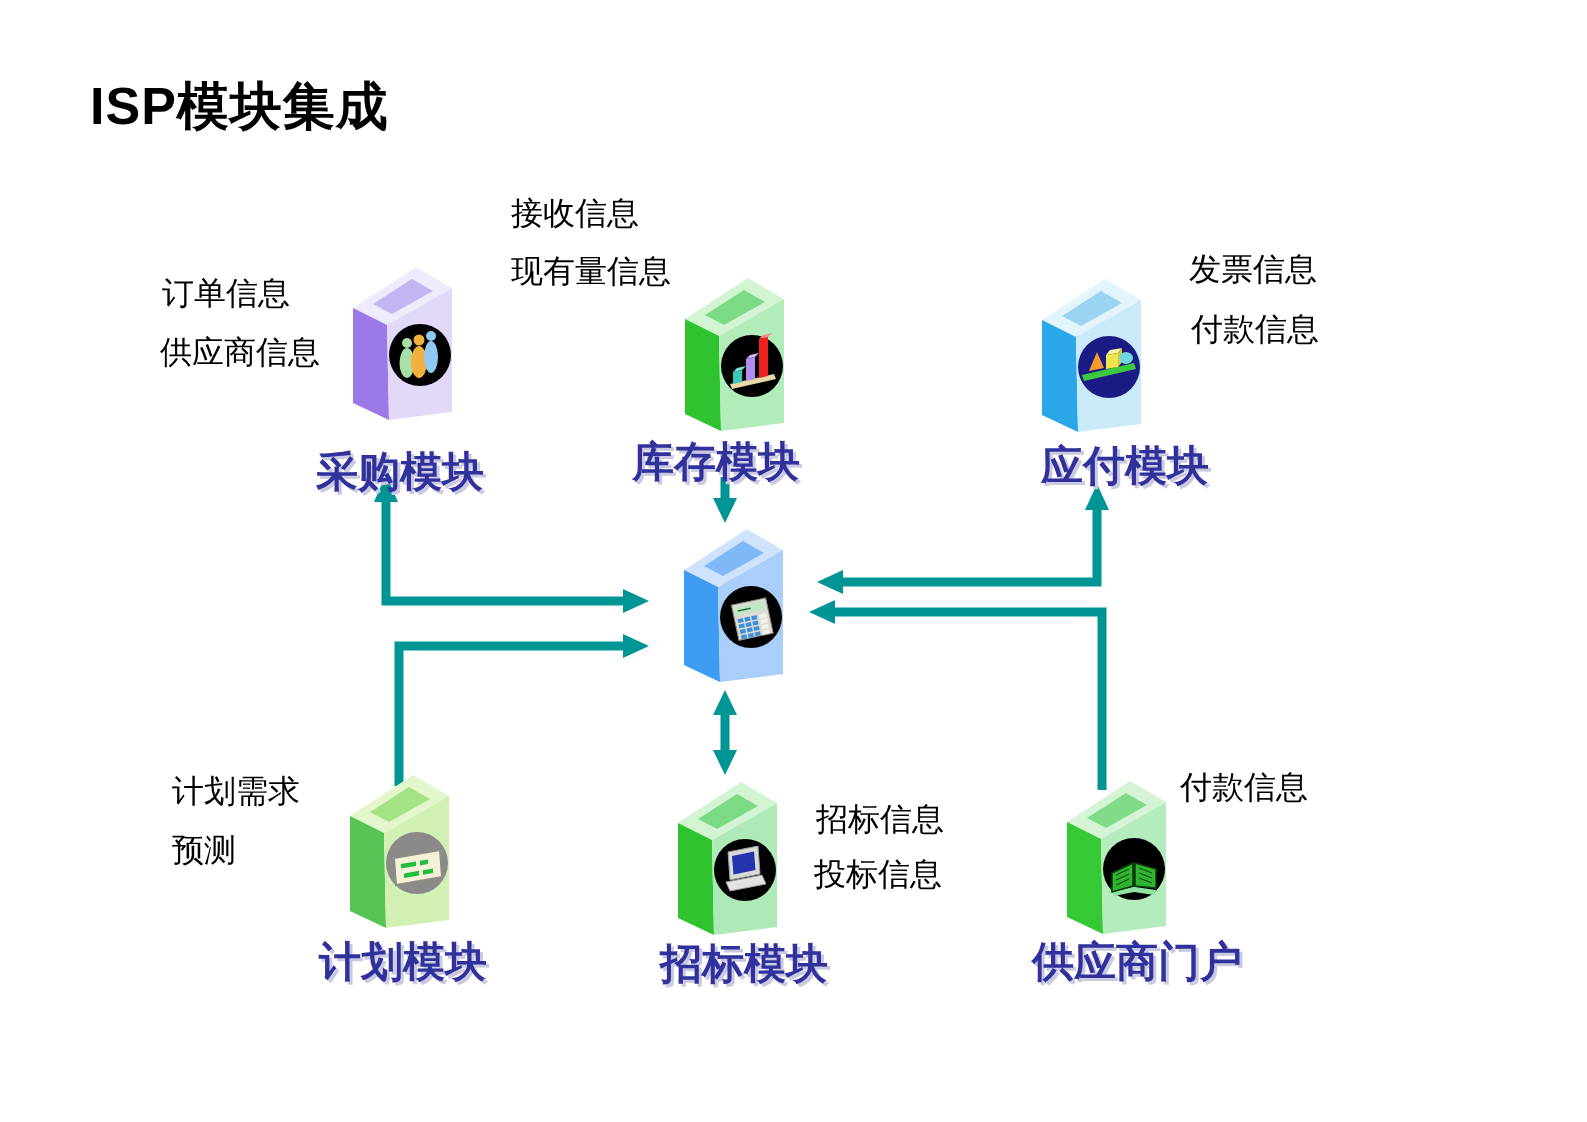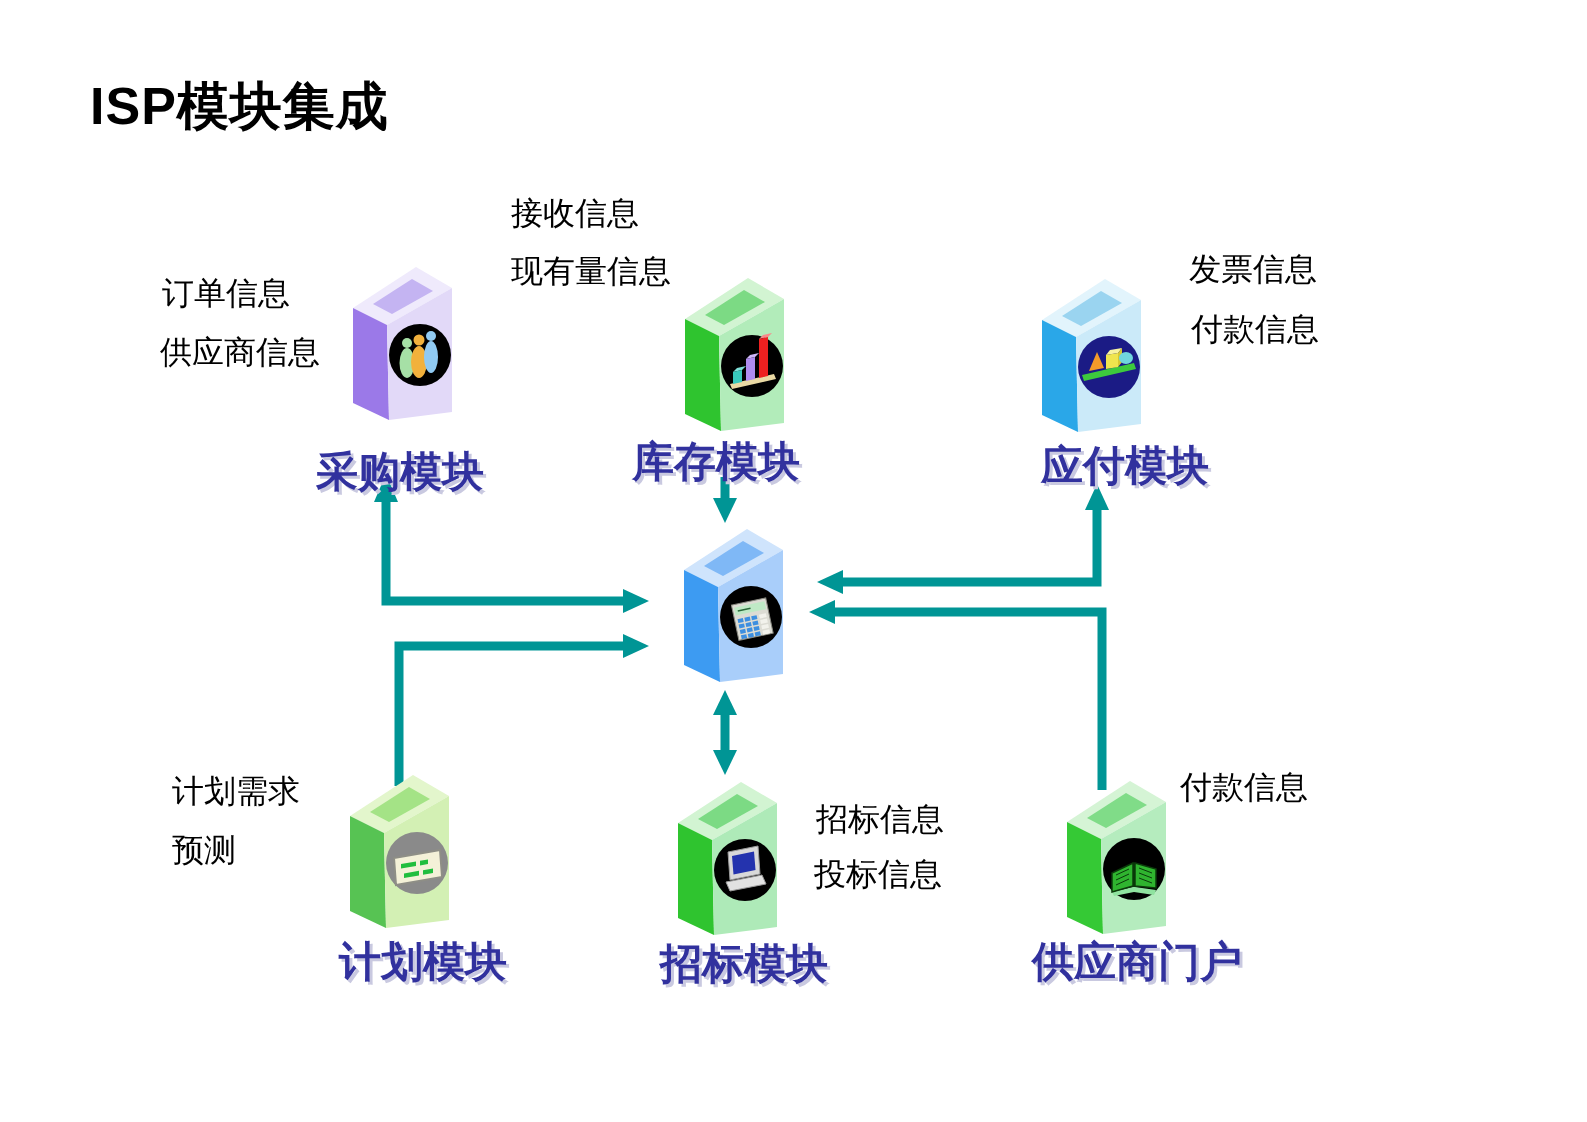--- a/index.html
+++ b/index.html
@@ -174,21 +174,21 @@
     <g>
       <polygon points="51,84 97,76 99,103 53,111" fill="#F4F1D8" stroke="#8E8E86" stroke-width="2"></polygon>
       <g fill="#21BE3E">
         <polygon points="58,90 73,87.4 73,92 58,94.6"></polygon>
         <polygon points="77,86.8 85,85.4 85,90 77,91.4"></polygon>
         <polygon points="61,99.4 76,96.8 76,101.4 61,104"></polygon>
         <polygon points="80,96.2 90,94.4 90,99 80,100.8"></polygon>
       </g>
     </g>
   </svg>
-  <div class="mlabel" style="left:339px; top:934px">计划模块</div>
+  <div class="mlabel" style="left:319px; top:934px">计划模块</div>
 
   <div class="info" style="left:816px; top:798px">招标信息</div>
   <div class="info" style="left:814px; top:853px">投标信息</div>
 
   <svg class="box" style="left:671px; top:781px" width="112" height="160" viewBox="0 0 112 160">
     <polygon points="7,42 70,1 106,22 41,59" fill="#D2F4D2"></polygon>
     <polygon points="27,38 66,13 87,25 46,48" fill="#7CDA84"></polygon>
     <polygon points="7,42 41,59 43,154 7,137" fill="#2FC42F"></polygon>
     <polygon points="41,59 106,22 106,146 43,154" fill="#AEEAB8"></polygon>
     <circle cx="74" cy="89" r="31" fill="#000000"></circle>

